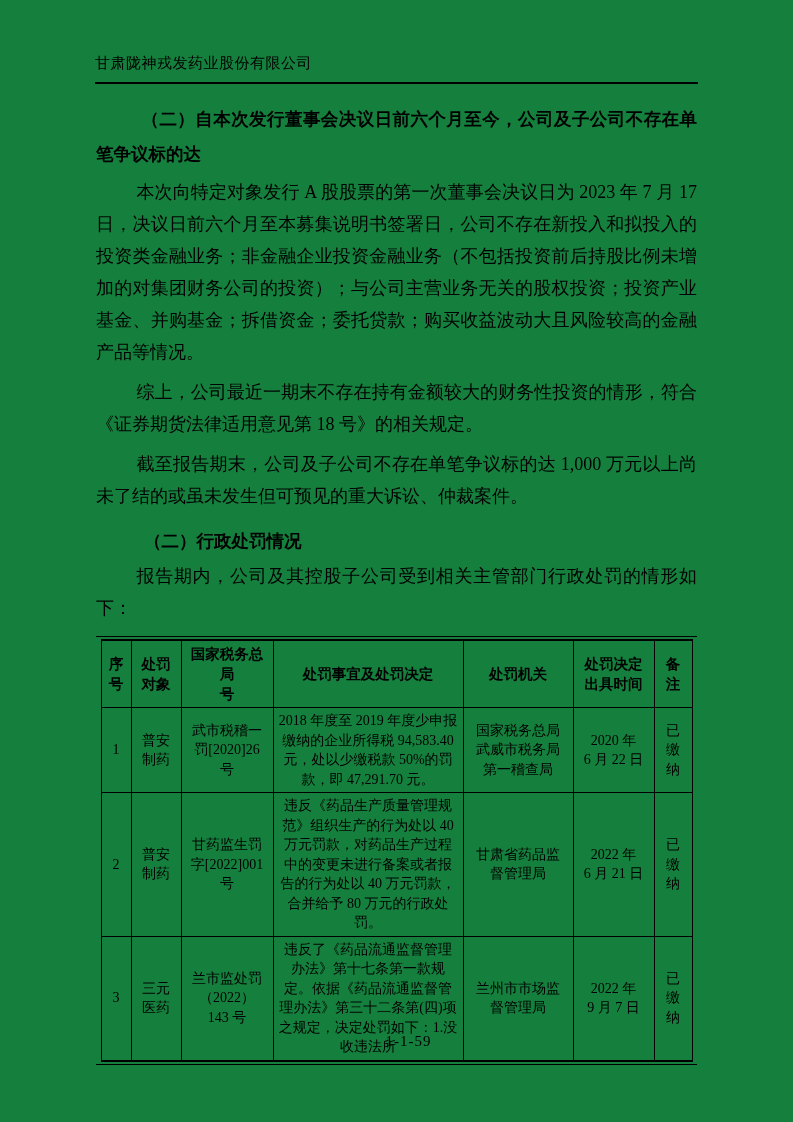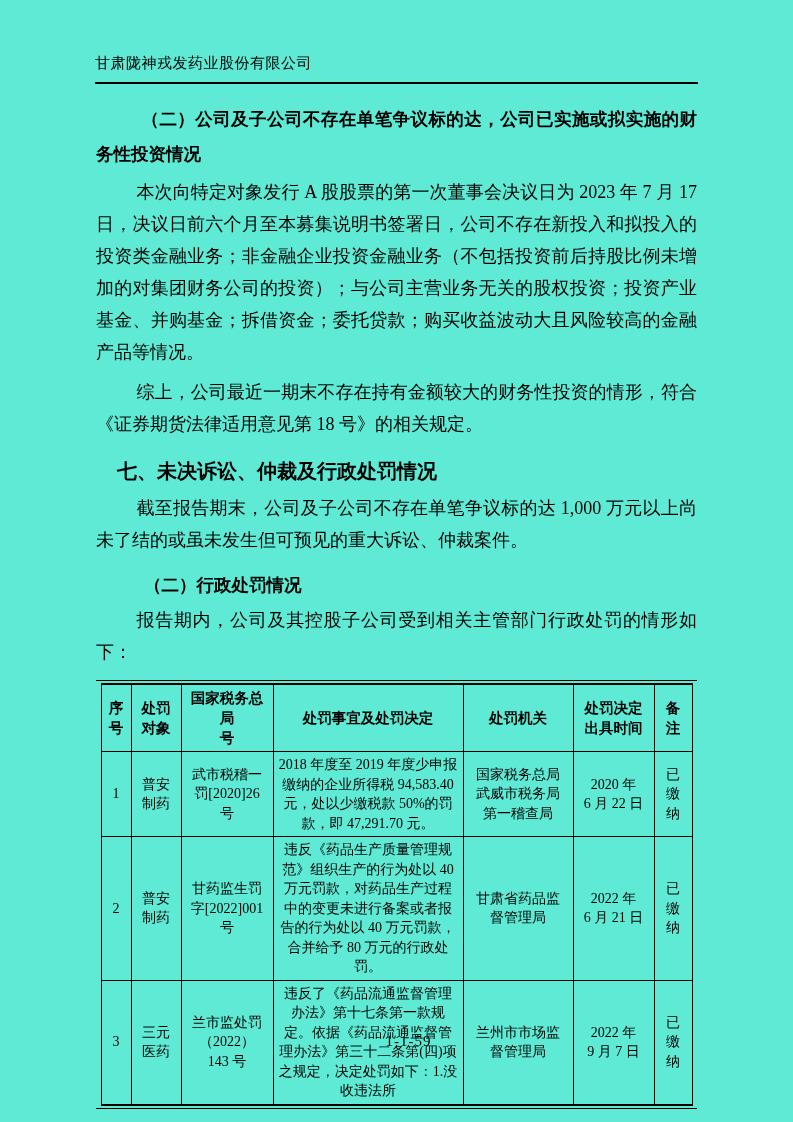--- a/index.html
+++ b/index.html
@@ -1,19 +1,19 @@
 <!DOCTYPE html>
 <html><head>
 <meta charset="utf-8">
 <style>
   html,body{margin:0;padding:0;background:#ffffff;}
   .page{
     position:relative;
     width:793px;height:1122px;
-    background:#5eead4;
+    background:#15803d;
     color:#000;
     font-family:"Liberation Serif","DejaVu Serif",serif;
     overflow:hidden;
     margin:0 auto;
   }
   
   .page-header{
     position:absolute;
     left:95px;width:603px;top:54px;
     display:flex;justify-content:space-between;align-items:flex-end;
@@ -109,27 +109,26 @@
 <body>
 
 <div class="page">
 
   <div class="page-header">
     <span class="hdr-left">甘肃陇神戎发药业股份有限公司</span>
   </div>
 
   <div class="content">
 
-    <div class="h-sub">（二）公司及子公司不存在单笔争议标的达，公司已实施或拟实施的财务性投资情况</div>
+    <div class="h-sub">（二）自本次发行董事会决议日前六个月至今，公司及子公司不存在单笔争议标的达</div>
 
     <p class="para">本次向特定对象发行 A 股股票的第一次董事会决议日为 2023 年 7 月 17 日，决议日前六个月至本募集说明书签署日，公司不存在新投入和拟投入的投资类金融业务；非金融企业投资金融业务（不包括投资前后持股比例未增加的对集团财务公司的投资）；与公司主营业务无关的股权投资；投资产业基金、并购基金；拆借资金；委托贷款；购买收益波动大且风险较高的金融产品等情况。</p>
 
     <p class="para">综上，公司最近一期末不存在持有金额较大的财务性投资的情形，符合《证券期货法律适用意见第 18 号》的相关规定。</p>
 
-    <div class="h-top">七、未决诉讼、仲裁及行政处罚情况</div>
 
 
     <p class="para">截至报告期末，公司及子公司不存在单笔争议标的达 1,000 万元以上尚未了结的或虽未发生但可预见的重大诉讼、仲裁案件。</p>
 
     <div class="h-sub2">（二）行政处罚情况</div>
 
     <p class="para">报告期内，公司及其控股子公司受到相关主管部门行政处罚的情形如下：</p>
 
     <div class="tablewrap">
       <table class="penalty">

